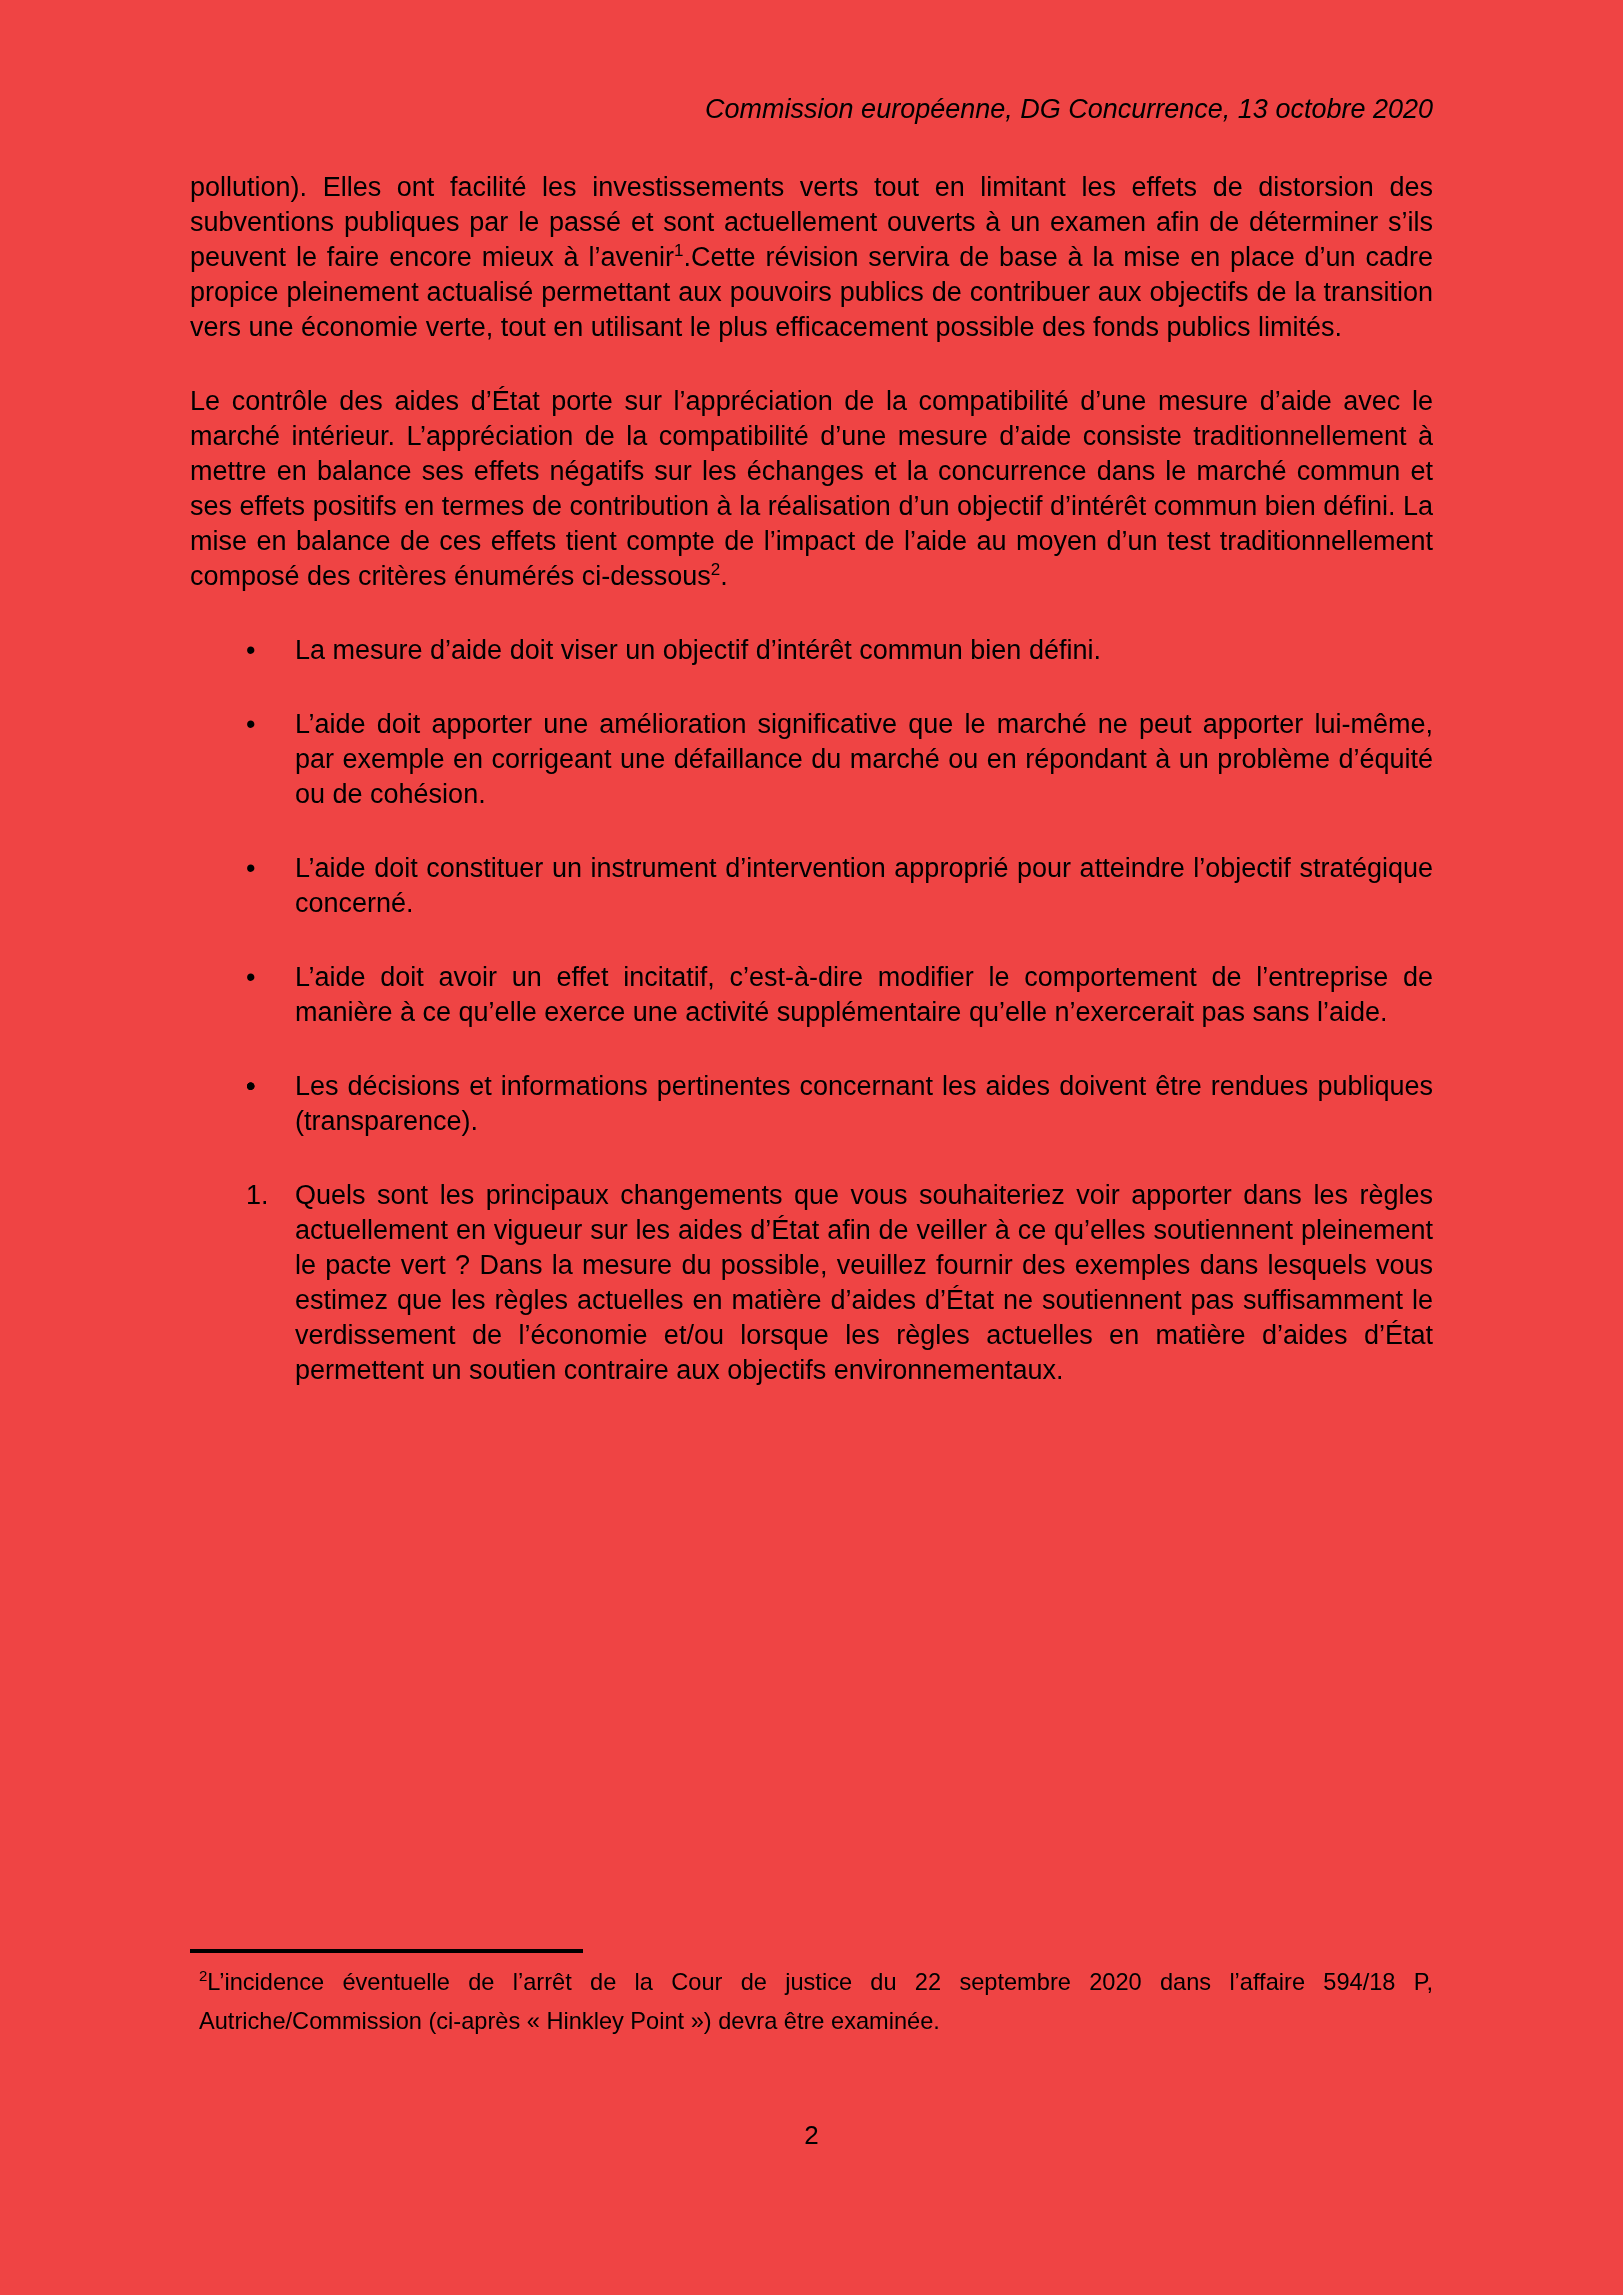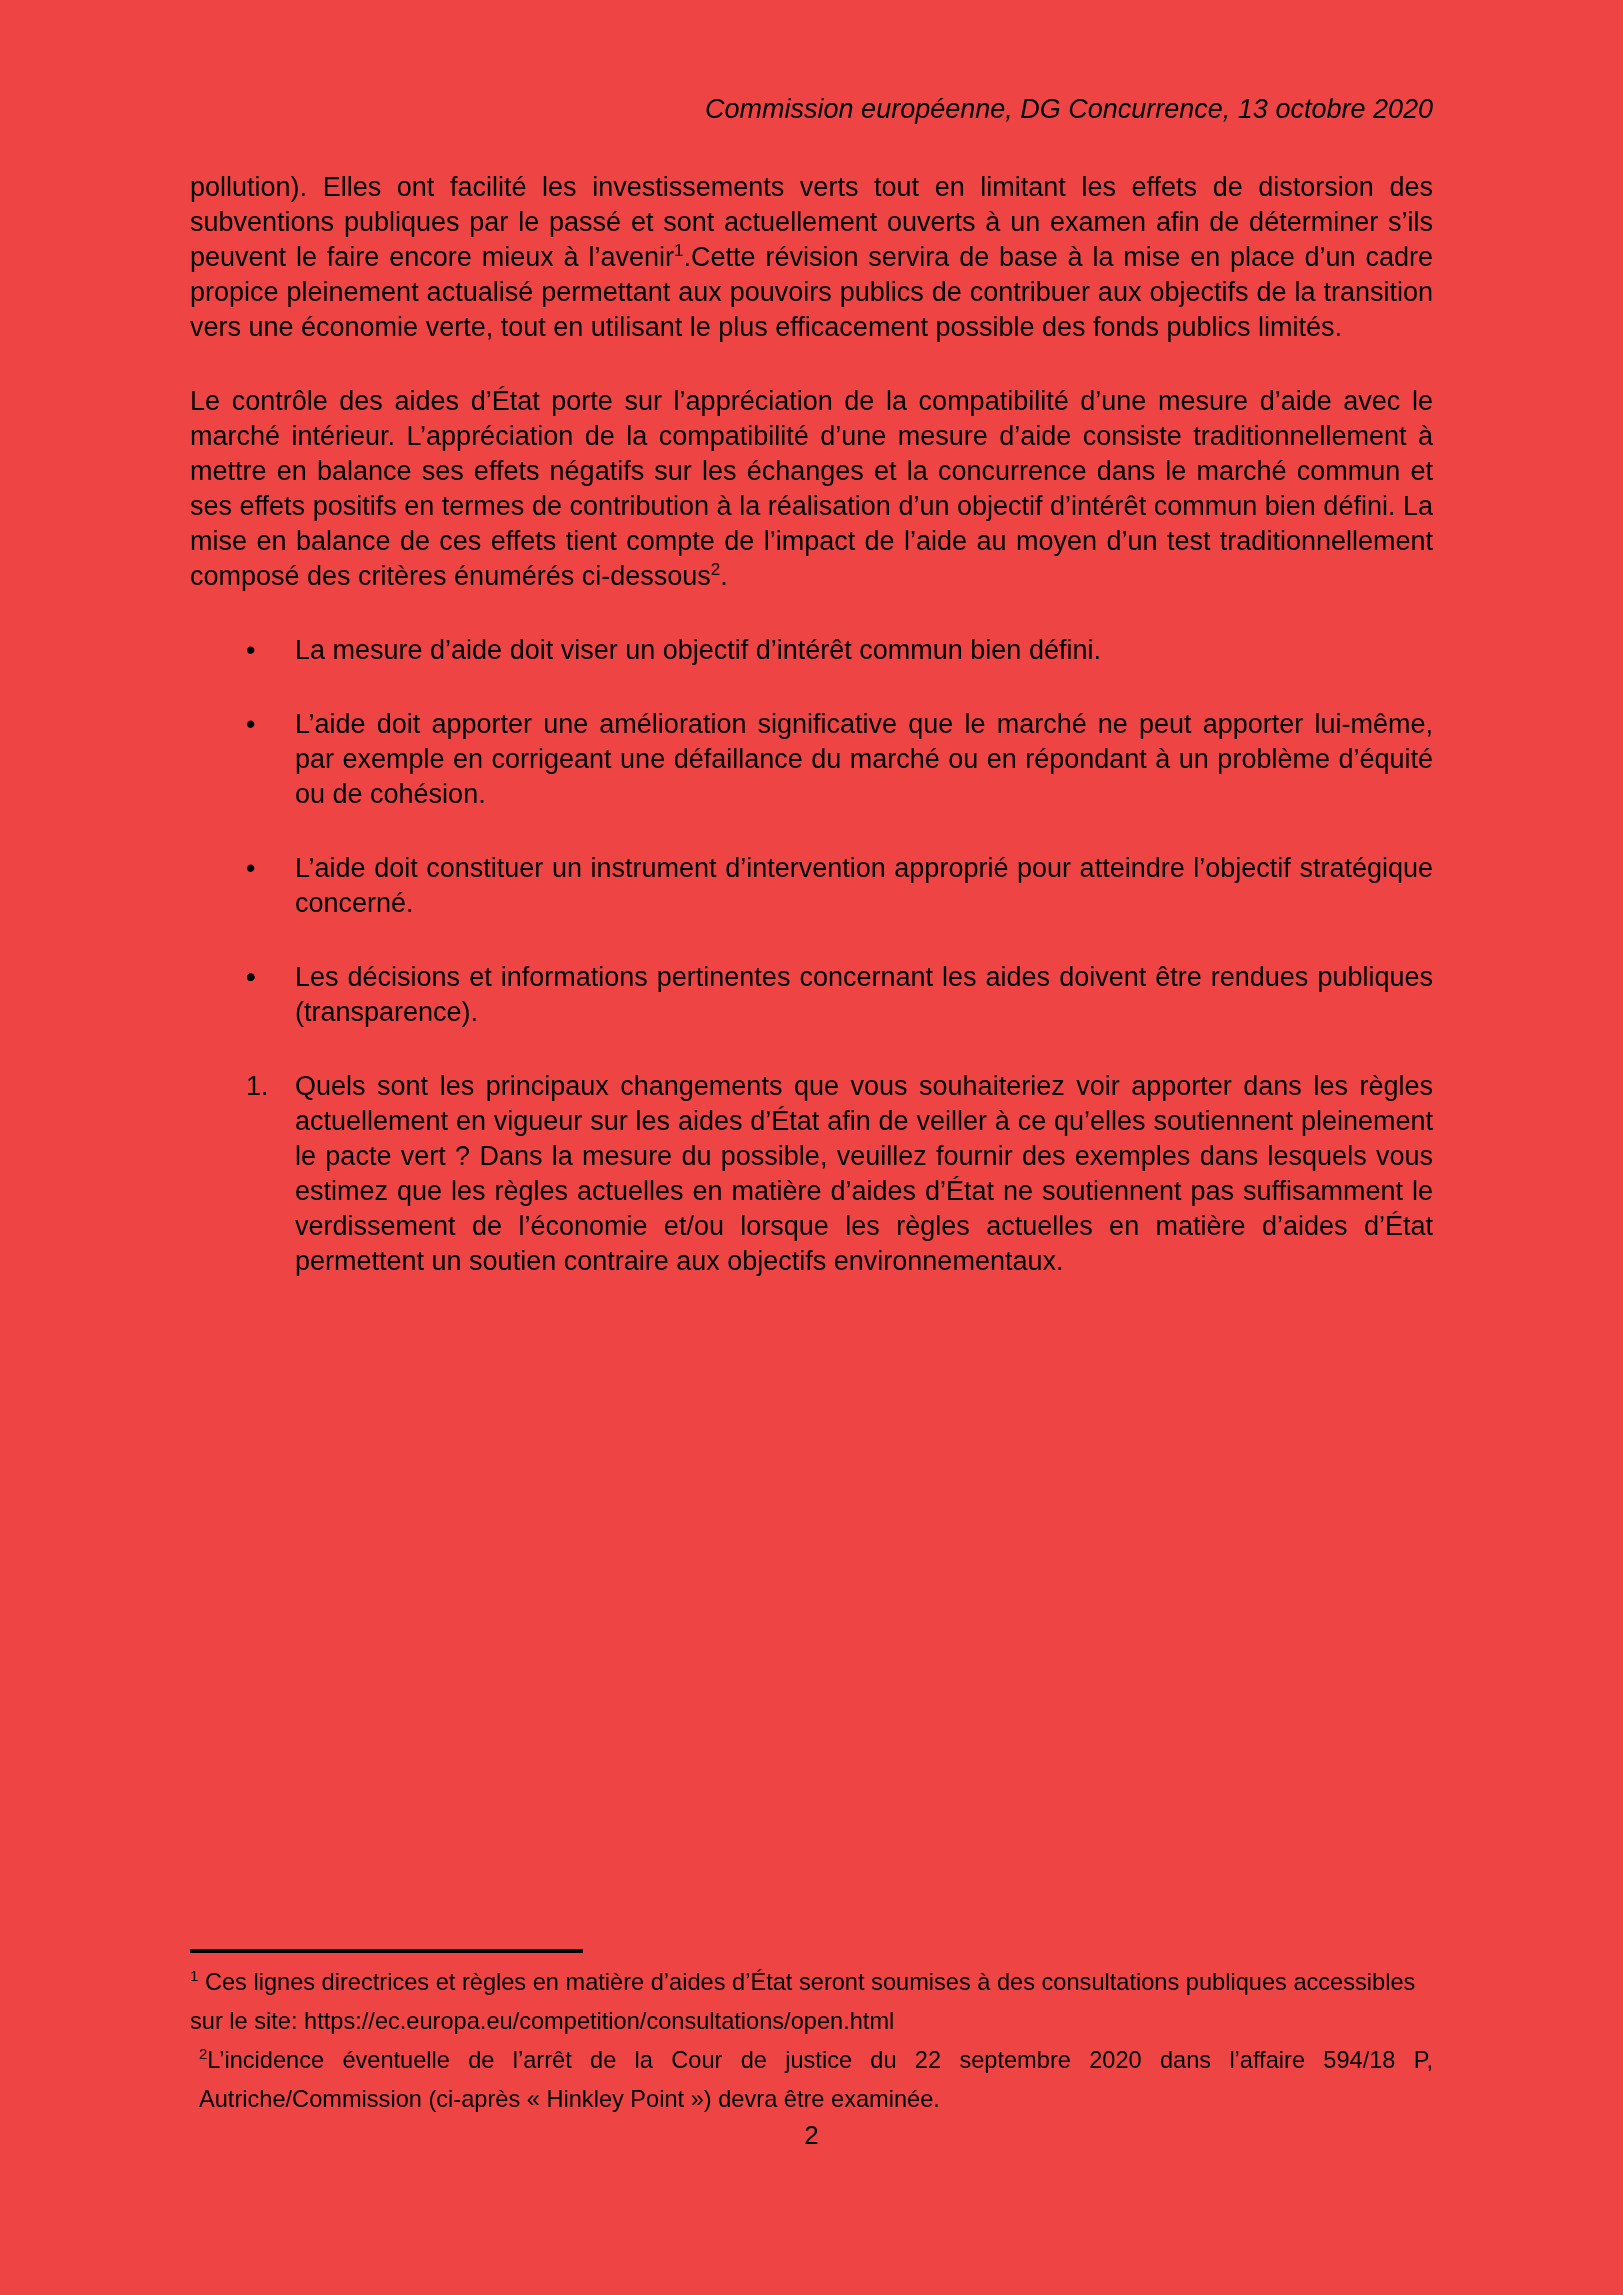--- a/index.html
+++ b/index.html
@@ -96,20 +96,21 @@
       <div class="list-item">
         <span class="marker">•</span>
         <span>L’aide doit apporter une amélioration significative que le marché ne peut apporter lui-même, par exemple en corrigeant une défaillance du marché ou en répondant à un problème d’équité ou de cohésion.</span>
       </div>
       <div class="list-item">
         <span class="marker">•</span>
         <span>L’aide doit constituer un instrument d’intervention approprié pour atteindre l’objectif stratégique concerné.</span>
       </div>
       <div class="list-item">
         <span class="marker">•</span>
+        <span>L’aide doit avoir un effet incitatif, c’est-à-dire modifier le comportement de l’entreprise de manière à ce qu’elle exerce une activité supplémentaire qu’elle n’exercerait pas sans l’aide.</span>
       </div>
       <div class="list-item">
         <span class="marker">•</span>
       </div>
       <div class="list-item">
         <span class="marker">•</span>
       </div>
       <div class="list-item">
         <span class="marker">•</span>
         <span>Les décisions et informations pertinentes concernant les aides doivent être rendues publiques (transparence).</span>
@@ -121,19 +122,18 @@
       <div class="list-item">
         <span class="marker">1.</span>
         <span>Quels sont les principaux changements que vous souhaiteriez voir apporter dans les règles actuellement en vigueur sur les aides d’État afin de veiller à ce qu’elles soutiennent pleinement le pacte vert ? Dans la mesure du possible, veuillez fournir des exemples dans lesquels vous estimez que les règles actuelles en matière d’aides d’État ne soutiennent pas suffisamment le verdissement de l’économie et/ou lorsque les règles actuelles en matière d’aides d’État permettent un soutien contraire aux objectifs environnementaux.</span>
       </div>
     </div>
 
   </div>
 
   <div class="footnote-area">
     <div class="footnote-separator"></div>
-    <p class="footnote"><sup class="fn-ref">1</sup><span> Ces lignes directrices et règles en matière d’aides d’État seront soumises à des consultations publiques accessibles sur le site: https://ec.europa.eu/competition/consultations/open.html</span></p>
     <p class="footnote justified"><sup class="fn-ref">2</sup><span>L’incidence éventuelle de l’arrêt de la Cour de justice du 22 septembre 2020 dans l’affaire 594/18 P, Autriche/Commission (ci-après « Hinkley Point ») devra être examinée.</span></p>
   </div>
 
   <div class="page-number">2</div>
 </div>
 
 
 </body></html>

